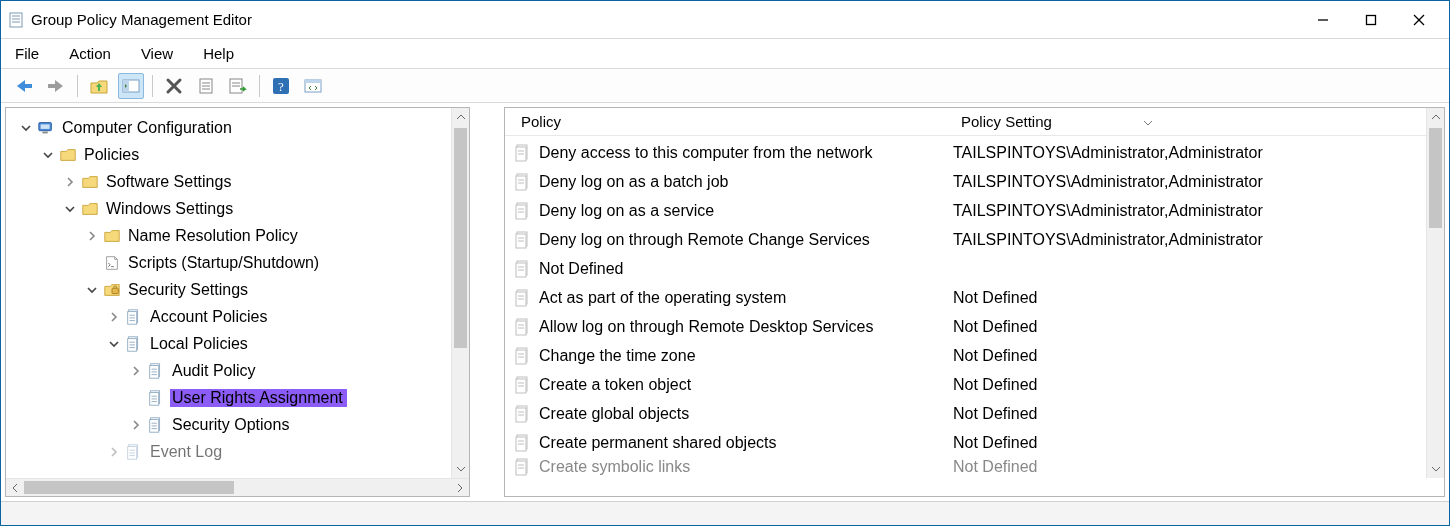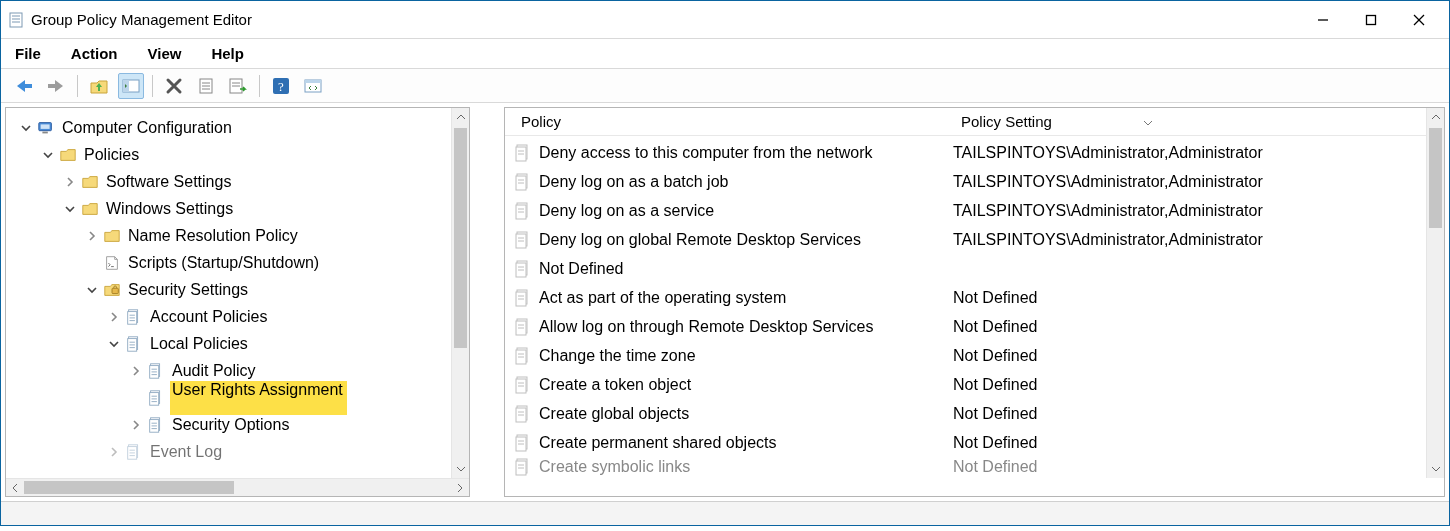--- a/index.html
+++ b/index.html
@@ -4,33 +4,33 @@
 <style>
   * { box-sizing: border-box; }
   html, body { margin:0; padding:0; font-family: "Segoe UI", Tahoma, sans-serif; font-size:15px; color:#000; background:#fff; }
   .window { width:1450px; height:526px; border:1px solid #0a64a0; display:flex; flex-direction:column; position:relative; }
   .titlebar { height:38px; display:flex; align-items:center; padding:0 6px; border-bottom:1px solid #d9d9d9; }
   .titlebar .title { flex:1; font-size:15px; padding-left:4px; }
   .titlebar .app-icon { width:20px; height:20px; display:flex; align-items:center; justify-content:center; }
   .winbtns { display:flex; }
   .winbtn { width:48px; height:30px; display:flex; align-items:center; justify-content:center; }
   .winbtn svg { stroke:#000; }
-  .menubar { height:30px; display:flex; align-items:center; padding:0 8px; gap:18px; border-bottom:1px solid #d9d9d9; font-size:15px;font-weight:bold; }
+  .menubar { height:30px; display:flex; align-items:center; padding:0 8px; gap:18px; border-bottom:1px solid #d9d9d9; font-size:15px; }
   .menuitem { padding:4px 6px; }
   .toolbar { height:34px; display:flex; align-items:center; padding:0 10px; gap:6px; border-bottom:1px solid #d9d9d9; background:#fdfdfd;}
   .tbitem { width:26px; height:26px; display:flex; align-items:center; justify-content:center; border:1px solid transparent; border-radius:2px;}
   .tbitem.selected { background:#cde6f7; border-color:#8ab9e0; }
   .tsep { width:1px; height:22px; background:#c8c8c8; margin:0 2px; }
   .body { flex:1; display:flex; min-height:0;gap:30px; }
   .pane { border:1px solid #b5b5b5; margin:4px 2px 4px 4px; background:#fff; position:relative; display:flex; flex-direction:column;}
   .pane.left { width:465px; }
   .pane.right { flex:1; margin-left:2px; margin-right:4px;}
   .tree { flex:1; overflow:hidden; padding:6px 0 0 6px; font-size:16px; position:relative;}
   .tree-row { display:flex; align-items:center; height:27px; white-space:nowrap; }
-  .tree-row.selected .label { background:#fde047; padding:0 4px 16px 2px; }
+  .tree-row.selected .label { background:#8b5cf6; padding:0 4px 0 2px; }
   .toggle { width:16px; height:16px; display:flex; align-items:center;justify-content:center; margin-right:2px; cursor:pointer;}
   .toggle svg { width:12px;height:12px; }
   .node-icon { width:20px; height:20px; display:flex;align-items:center;justify-content:center;margin-right:4px;}
   .label { padding:0 2px; }
   .indent-0 { padding-left:6px; }
   .indent-1 { padding-left:28px; }
   .indent-2 { padding-left:50px; }
   .indent-3 { padding-left:72px; }
   .indent-4 { padding-left:94px; }
   .indent-5 { padding-left:116px; }
@@ -439,21 +439,21 @@
             </div>
             <div class="row">
               <span class="ricon">
                 <svg viewBox="0 0 20 20">
                   <rect x="4" y="2" width="10" height="14" fill="#fff" stroke="#b0b0b0"></rect>
                   <rect x="3" y="4" width="10" height="14" fill="#fff" stroke="#b0b0b0"></rect>
                   <line x1="5" y1="8" x2="11" y2="8" stroke="#b0b0b0"></line>
                   <line x1="5" y1="11" x2="11" y2="11" stroke="#b0b0b0"></line>
                 </svg>
               </span>
-              <span class="c1txt">Deny log on global Remote Desktop Services</span>
+              <span class="c1txt">Deny log on through Remote Change Services</span>
               <span class="c2txt">TAILSPINTOYS\Administrator,Administrator</span>
             </div>
             <div class="row">
               <span class="ricon">
                 <svg viewBox="0 0 20 20">
                   <rect x="4" y="2" width="10" height="14" fill="#fff" stroke="#b0b0b0"></rect>
                   <rect x="3" y="4" width="10" height="14" fill="#fff" stroke="#b0b0b0"></rect>
                   <line x1="5" y1="8" x2="11" y2="8" stroke="#b0b0b0"></line>
                   <line x1="5" y1="11" x2="11" y2="11" stroke="#b0b0b0"></line>
                 </svg>

